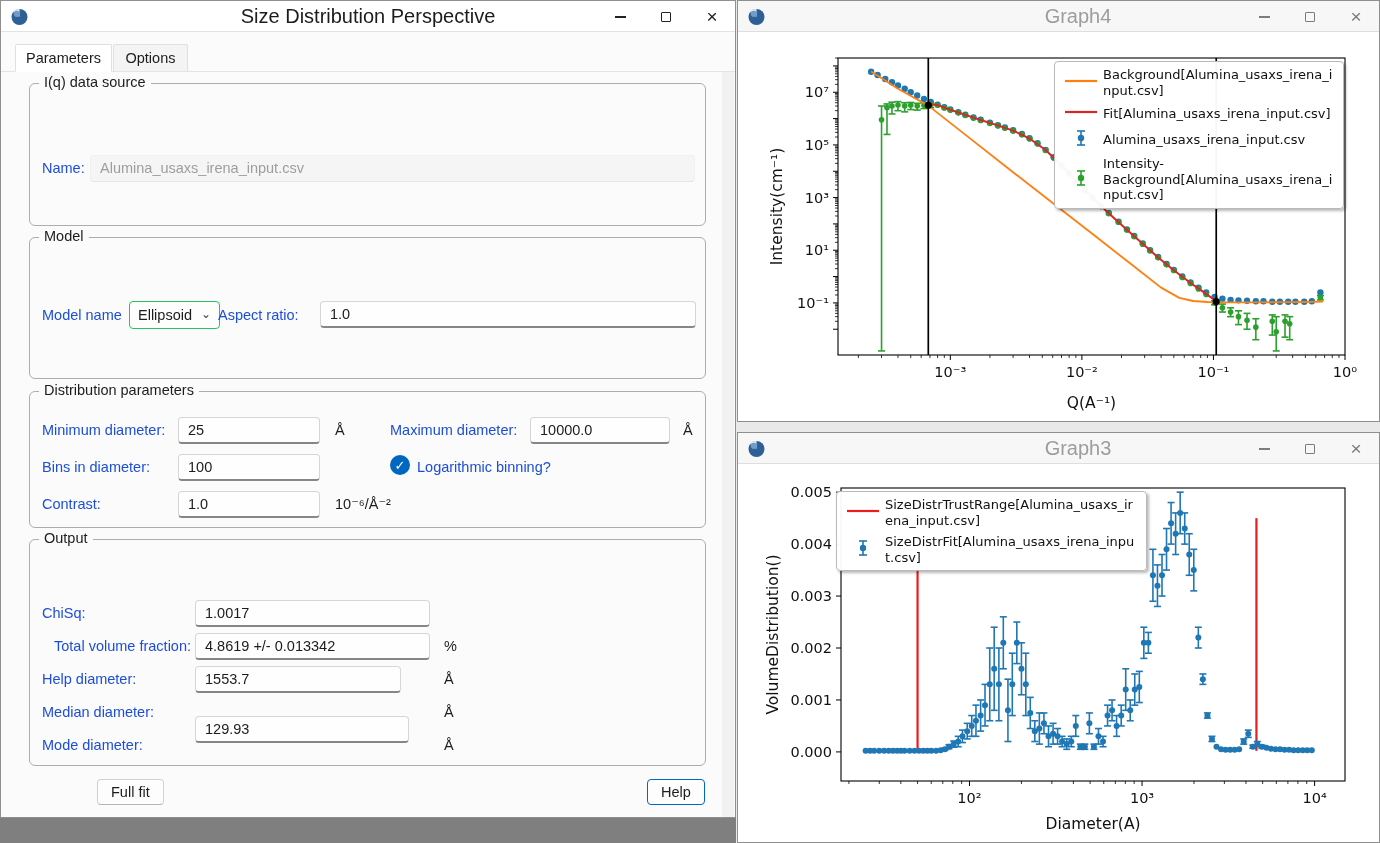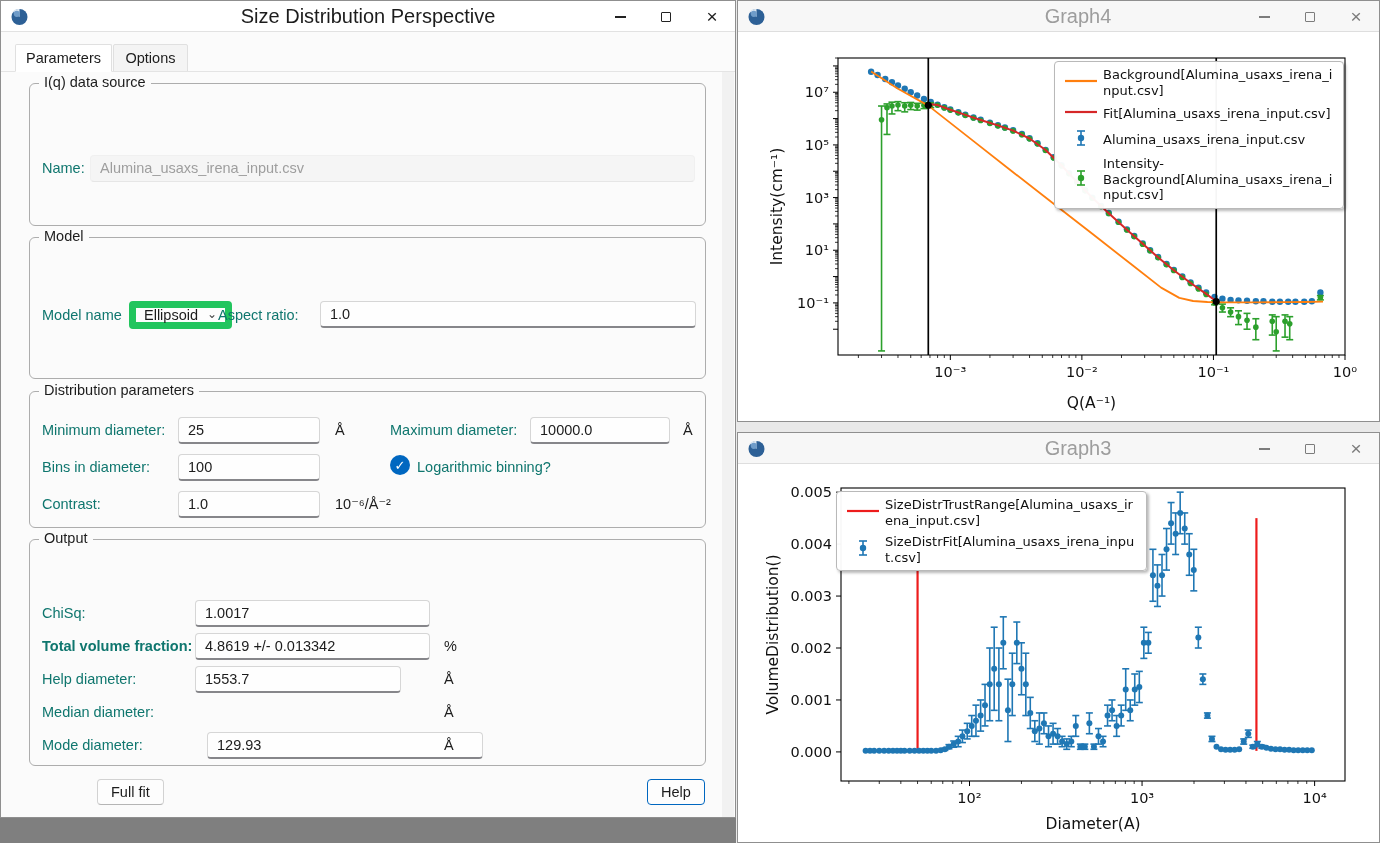--- a/index.html
+++ b/index.html
@@ -29,28 +29,28 @@
   #left-win { left:0; top:0; width:736px; height:818px; }
   .tab { position:absolute; top:43px; height:28px; border:1px solid #e0e0e0; background:#f4f4f4;
          font-size:14.5px; color:#1c1c1c; text-align:center; line-height:27px; border-radius:2px 2px 0 0; }
   .tab.selected { background:#ffffff; border-bottom:1px solid #ffffff; z-index:3; }
   .tab-sep { position:absolute; left:0; top:70px; width:100%; height:1px; background:#e4e4e4; }
   .scroll-gutter { position:absolute; right:1px; top:71px; width:12px; height:745px; background:#f1f1f1; }
 
   .group { position:absolute; left:28px; width:677px; border:1px solid #adadad; border-radius:6px; }
   .group-legend { position:absolute; top:-10px; left:9px; background:#fbfbfb; padding:0 5px;
                   font-size:14.5px; color:#1c1c1c; white-space:nowrap; }
-  .lbl { position:absolute; font-size:14.5px; color:#0f766e; white-space:nowrap;text-align:right; }
+  .lbl { position:absolute; font-size:14.5px; color:#1d4ed8; white-space:nowrap;text-align:right; }
   .unit { position:absolute; font-size:14.5px; color:#1c1c1c; white-space:nowrap; }
   .input { position:absolute; height:27px; background:#fefefe; border:1px solid #d6d6d6;
            border-bottom:2px solid #86868a; border-radius:4px; font-size:14.5px; color:#1c1c1c;
            padding:0 9px; line-height:24px; white-space:nowrap; overflow:hidden; }
   .input.disabled { background:#f5f5f5; border:1px solid #f0f0f0; border-bottom:1px solid #e6e6e6;
                     color:#9e9e9e; }
-  .dropdown { position:absolute; height:28px; background:#fdfdfd; border:7px solid #22c55e;
+  .dropdown { position:absolute; height:28px; background:#fdfdfd; border:1px solid #22c55e;
               border-radius:4px; font-size:14.5px; color:#1c1c1c; padding:0 8px; line-height:26px;
               display:flex; align-items:center; gap:9px; }
   .chev { font-size:12px; color:#444; transform:translateY(-1px); }
   .checkbox { position:absolute; width:20px; height:20px; border-radius:50%; background:#0067c0;
               color:#fff; font-size:13px; display:flex; align-items:center; justify-content:center; }
   .btn { position:absolute; height:26px; background:#fdfdfd; border:1px solid #d2d2d2;
          border-bottom:1px solid #b5b5b5; border-radius:4px; font-size:14.5px; color:#1c1c1c;
          padding:0 13px; line-height:24px; }
   .btn.primary-outline { border:1px solid #0067c0; }
 
@@ -136,33 +136,33 @@
       <div class="input" style="left:148px; top:99px; width:142px;">1.0</div>
       <span class="unit" style="left:305px; top:104px;">10⁻⁶/Å⁻²</span>
     </div>
 
     <div class="group" style="top:538px; height:227px;">
       <span class="group-legend">Output</span>
 
       <span class="lbl" style="left:12px; top:65px;">ChiSq:</span>
       <div class="input" style="left:165px; top:60px; width:235px;">1.0017</div>
 
-      <span class="lbl" style="left:12px; top:98px;font-weight:bold;">Total volume fraction:</span>
+      <span class="lbl" style="left:24px; top:98px;">Total volume fraction:</span>
       <div class="input" style="left:165px; top:93px; width:235px;">4.8619 +/- 0.013342</div>
       <span class="unit" style="left:414px; top:98px;">%</span>
 
       <span class="lbl" style="left:12px; top:131px;">Help diameter:</span>
       <div class="input" style="left:165px; top:126px; width:206px;">1553.7</div>
       <span class="unit" style="left:414px; top:131px;">Å</span>
 
       <span class="lbl" style="left:12px; top:164px;">Median diameter:</span>
       <span class="unit" style="left:414px; top:164px;">Å</span>
 
       <span class="lbl" style="left:12px; top:197px;">Mode diameter:</span>
-      <div class="input" style="left:165px; top:192px; width:276px;margin-left:12px;">129.93</div>
+      <div class="input" style="left:165px; top:176px; width:214px;">129.93</div>
       <span class="unit" style="left:414px; top:197px;">Å</span>
     </div>
 
     <button class="btn" style="left:16px; top:803px;margin-top:44px;">Quick fit</button>
     <button class="btn" style="left:96px; top:778px;">Full fit</button>
     <button class="btn primary-outline" style="left:646px; top:778px;">Help</button>
   </section>
 
   <section class="window" id="g4-win">
     <header class="titlebar inactive">

